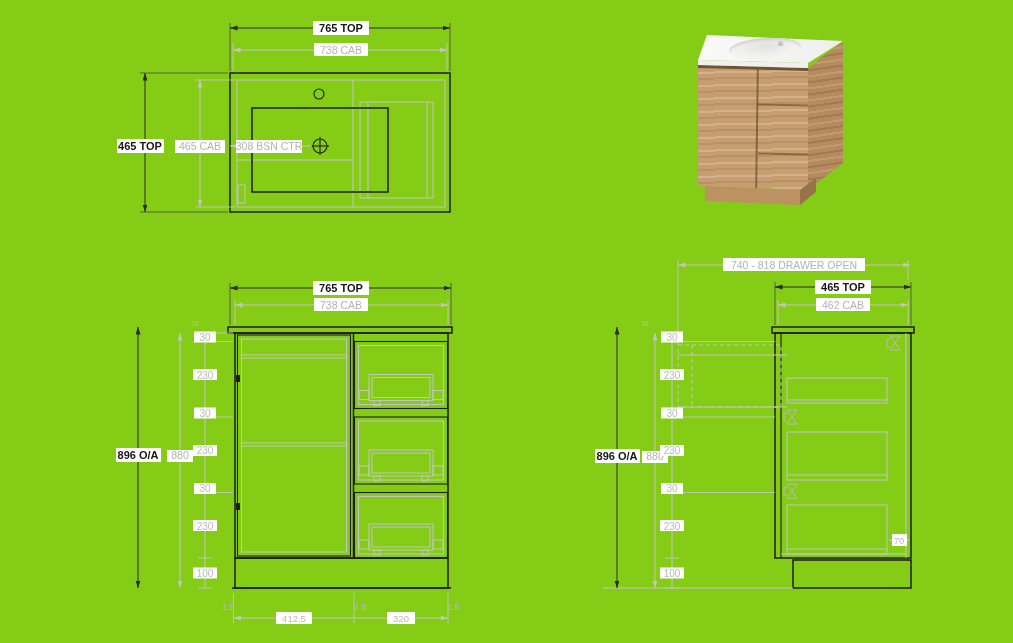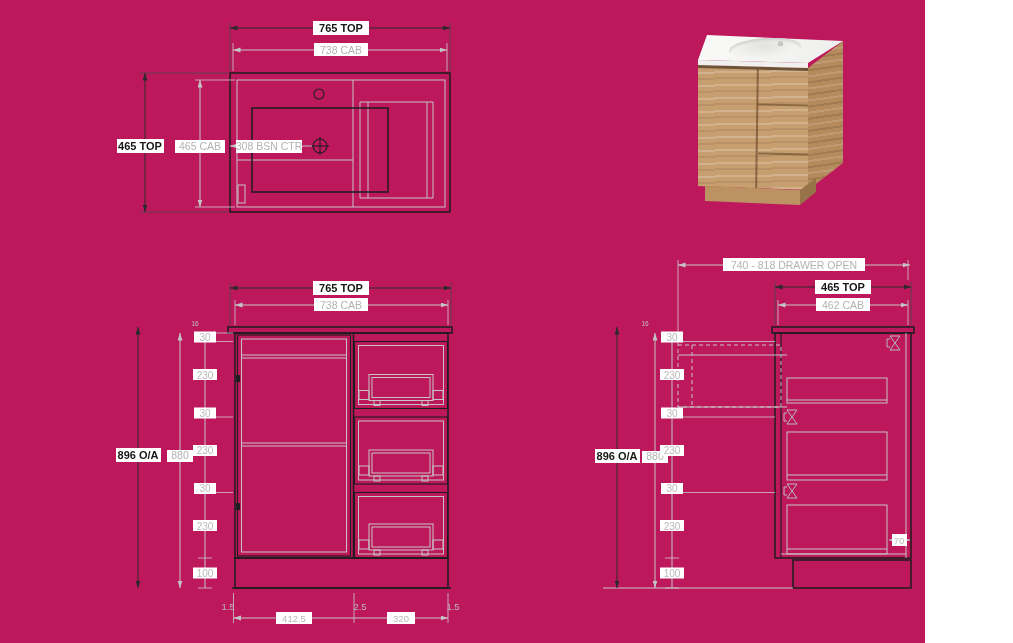--- a/index.html
+++ b/index.html
@@ -1,16 +1,16 @@
 <!DOCTYPE html>
 <html><head>
 <meta charset="utf-8">
 <style>
   html,body{margin:0;padding:0;background:#ffffff;}
-  .sheet{position:relative;width:925px;height:643px;background:#be185d;overflow:hidden;
+  .sheet{position:relative;width:1013px;height:643px;background:#84cc16;overflow:hidden;
          font-family:"Liberation Sans",sans-serif;}
   svg{position:absolute;overflow:visible;}
   svg text{font-family:"Liberation Sans",sans-serif;}
   .t-dark{fill:#161616;font-size:11px;font-weight:700;}
   .t-light{fill:#b3b3b3;font-size:10.5px;font-weight:400;}
   .t-chain{fill:#b9b9b9;font-size:10px;}
   .t-small{fill:#b9b9b9;font-size:9.5px;}
   .t-tiny{fill:#c0c0c0;font-size:6.5px;}
   .ln-d{stroke:#1d1d1d;stroke-width:1.5;fill:none;}
   .ln-d1{stroke:#1d1d1d;stroke-width:1.1;fill:none;}

